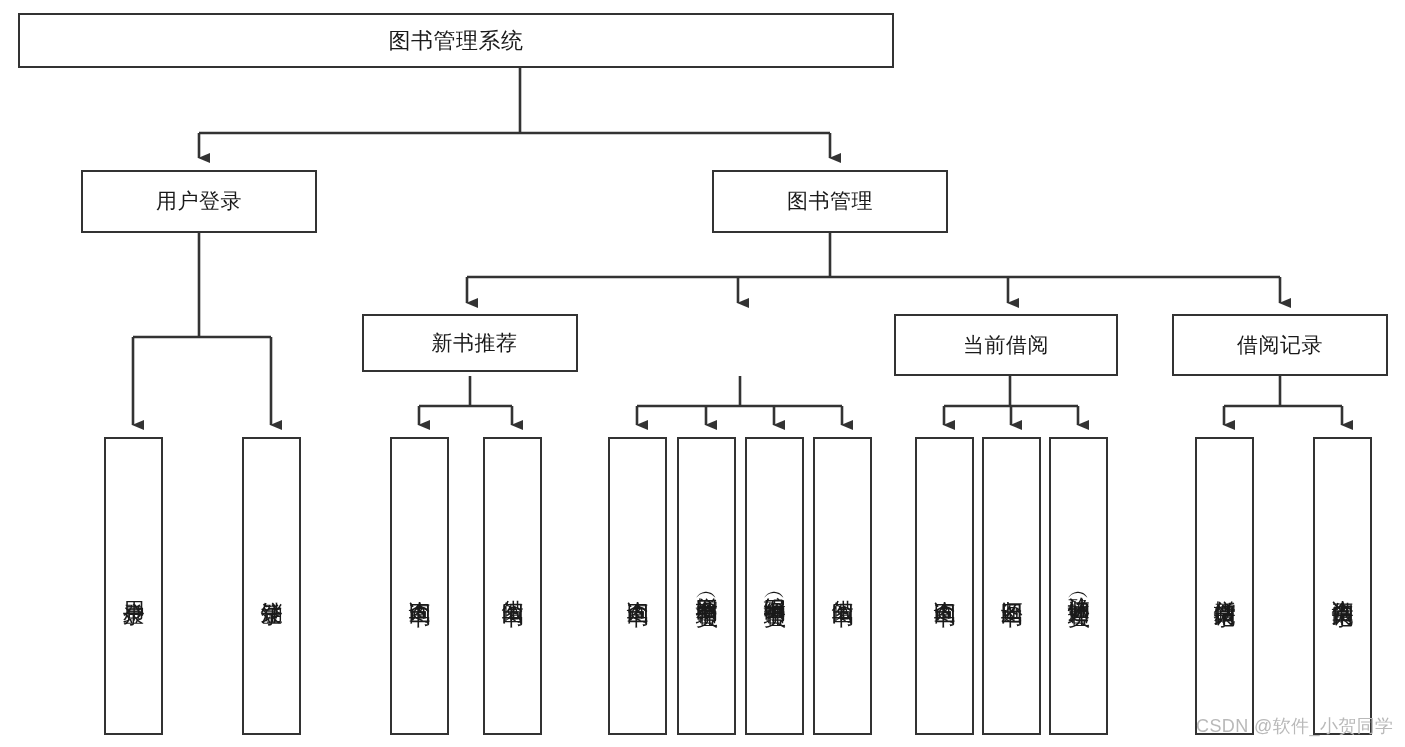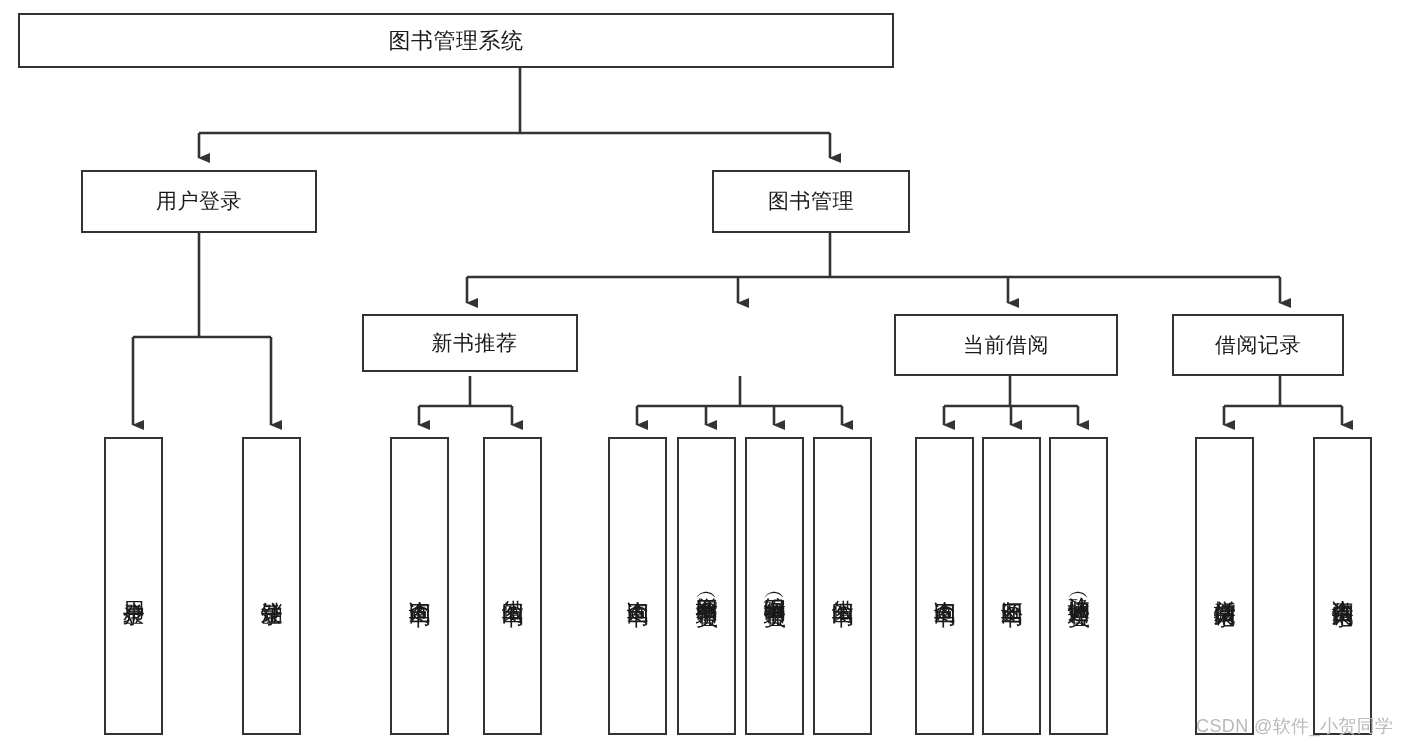--- a/index.html
+++ b/index.html
@@ -127,31 +127,31 @@
     </g>
   </svg>
 
   <div class="node root horiz" style="left:18px; top:13px; width:876px; height:55px;">
     <span class="label">图书管理系统</span>
   </div>
 
   <div class="node horiz" style="left:81px; top:170px; width:236px; height:63px;">
     <span class="label">用户登录</span>
   </div>
-  <div class="node horiz" style="left:712px; top:170px; width:198px; height:63px;">
+  <div class="node horiz" style="left:712px; top:170px; width:236px; height:63px;">
     <span class="label">图书管理</span>
   </div>
 
   <div class="node horiz" style="left:362px; top:314px; width:216px; height:58px;padding-left:9px;">
     <span class="label">新书推荐</span>
   </div>
   <div class="node horiz" style="left:894px; top:314px; width:224px; height:62px;">
     <span class="label">当前借阅</span>
   </div>
-  <div class="node horiz" style="left:1172px; top:314px; width:172px; height:62px;">
+  <div class="node horiz" style="left:1172px; top:314px; width:216px; height:62px;">
     <span class="label">借阅记录</span>
   </div>
 
   <div class="node vert" style="left:104px; top:437px; width:59px; height:298px;">
     <span class="label">用户登录</span>
   </div>
   <div class="node vert" style="left:242px; top:437px; width:59px; height:298px;">
     <span class="label">注销登录</span>
   </div>
 

